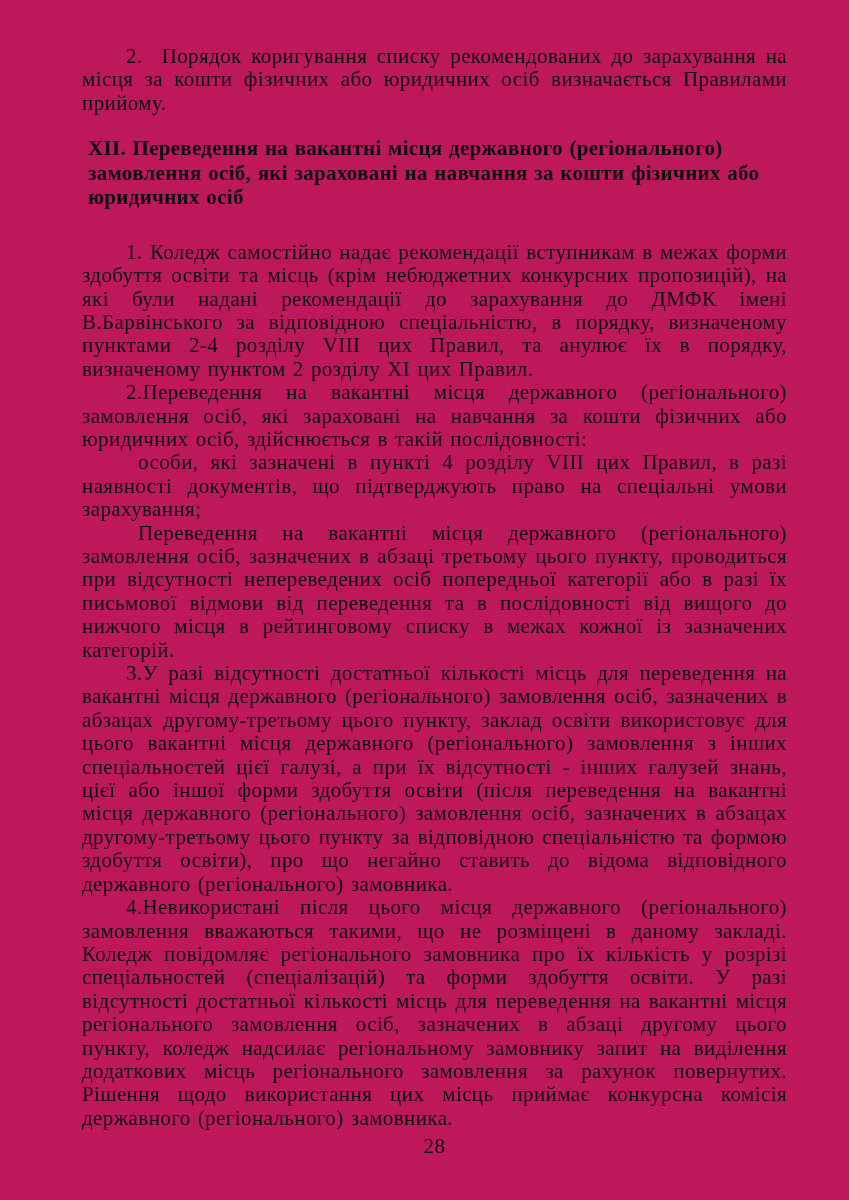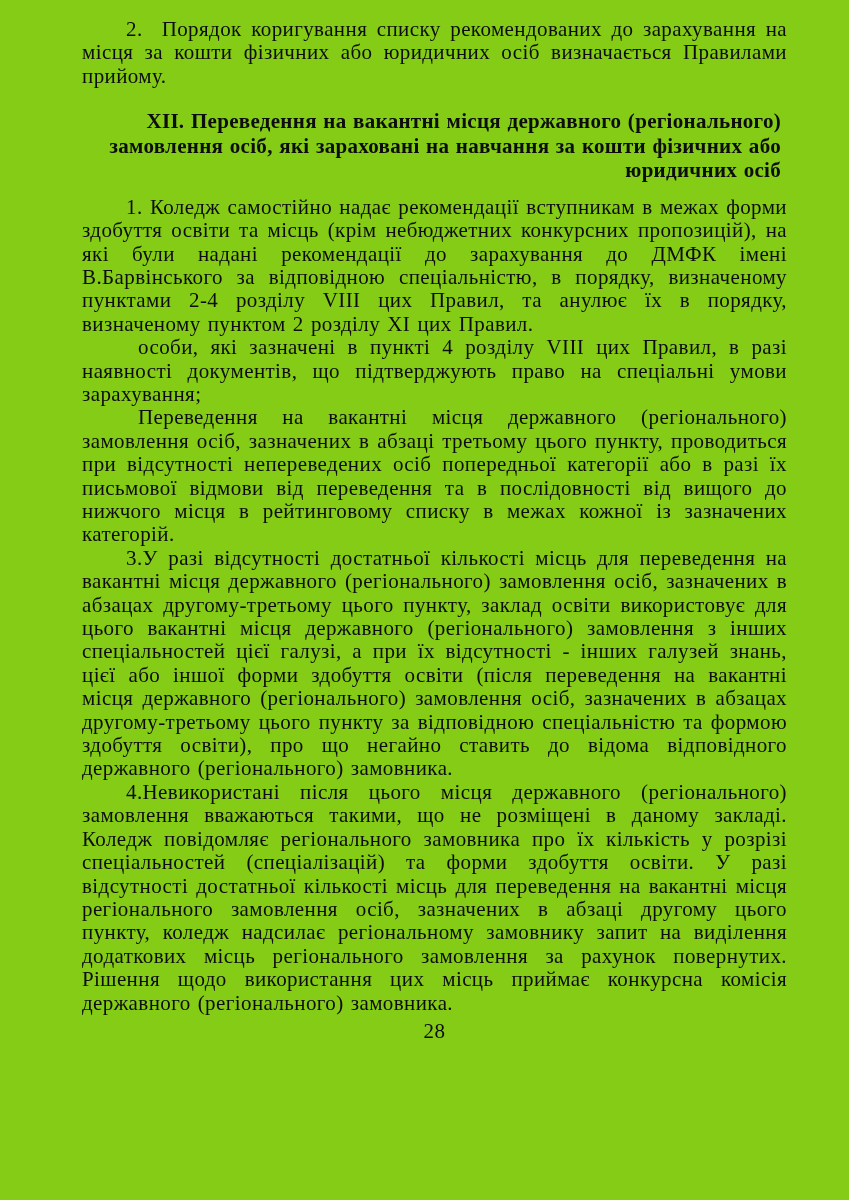--- a/index.html
+++ b/index.html
@@ -4,43 +4,43 @@
 <style>
   html, body {
     margin: 0;
     padding: 0;
     background: #ffffff;
   }
   .sheet {
     position: relative;
     width: 849px;
     height: 1200px;
-    background: #84cc16;
+    background: #be185d;
     box-sizing: border-box;
-    padding: 18px 62px 0 82px;
+    padding: 45px 62px 0 82px;
     font-family: "Liberation Serif", "DejaVu Serif", serif;
     color: #0d0d0d;
     overflow: hidden;
   }
   .sheet p {
     margin: 0;
     text-align: justify;
     font-size: 21px;
     line-height: 23.4px;
     letter-spacing: 0.4px;
     word-spacing: 1.5px;
   }
   .ind    { text-indent: 44px; }
   .ind-lg { text-indent: 56px; }
   .heading {
     font-size: 21px;
     line-height: 24.5px;
     font-weight: 700;
-    text-align: right;
-    margin: 21px 0 13px 0;
+    text-align: left;
+    margin: 21px 0 31px 0;
     padding: 0 6px;
     letter-spacing: 0.3px;
     word-spacing: 1px;
   }
   .page-number {
     text-align: center;
     font-size: 21px;
     line-height: 23.4px;
     letter-spacing: 0.4px;
     margin-top: 5px;
@@ -49,20 +49,21 @@
 </head>
 <body>
 
 <div class="sheet">
   <p class="ind">2.&nbsp; Порядок коригування списку рекомендованих до зарахування на місця за кошти фізичних або юридичних осіб визначається Правилами прийому.</p>
 
   <h1 class="heading">XII. Переведення на вакантні місця державного (регіонального) замовлення осіб, які зараховані на навчання за кошти фізичних або юридичних осіб</h1>
 
   <p class="ind">1. Коледж самостійно надає рекомендації вступникам в межах форми здобуття освіти та місць (крім небюджетних конкурсних пропозицій), на які були надані рекомендації до зарахування до ДМФК імені В.Барвінського за відповідною спеціальністю, в порядку, визначеному пунктами 2-4 розділу VIII цих Правил, та анулює їх в порядку, визначеному пунктом 2 розділу XI цих Правил.</p>
 
+  <p class="ind">2.Переведення на вакантні місця державного (регіонального) замовлення осіб, які зараховані на навчання за кошти фізичних або юридичних осіб, здійснюється в такій послідовності:</p>
 
   <p class="ind-lg">особи, які зазначені в пункті 4 розділу VIII цих Правил, в разі наявності документів, що підтверджують право на спеціальні умови зарахування;</p>
 
 
   <p class="ind-lg">Переведення на вакантні місця державного (регіонального) замовлення осіб, зазначених в абзаці третьому цього пункту, проводиться при відсутності непереведених осіб попередньої категорії або в разі їх письмової відмови від переведення та в послідовності від вищого до нижчого місця в рейтинговому списку в межах кожної із зазначених категорій.</p>
 
   <p class="ind">3.У разі відсутності достатньої кількості місць для переведення на вакантні місця державного (регіонального) замовлення осіб, зазначених в абзацах другому-третьому цього пункту, заклад освіти використовує для цього вакантні місця державного (регіонального) замовлення з інших спеціальностей цієї галузі, а при їх відсутності - інших галузей знань, цієї або іншої форми здобуття освіти (після переведення на вакантні місця державного (регіонального) замовлення осіб, зазначених в абзацах другому-третьому цього пункту за відповідною спеціальністю та формою здобуття освіти), про що негайно ставить до відома відповідного державного (регіонального) замовника.</p>
 
   <p class="ind">4.Невикористані після цього місця державного (регіонального) замовлення вважаються такими, що не розміщені в даному закладі. Коледж повідомляє регіонального замовника про їх кількість у розрізі спеціальностей (спеціалізацій) та форми здобуття освіти. У разі відсутності достатньої кількості місць для переведення на вакантні місця регіонального замовлення осіб, зазначених в абзаці другому цього пункту, коледж надсилає регіональному замовнику запит на виділення додаткових місць регіонального замовлення за рахунок повернутих. Рішення щодо використання цих місць приймає конкурсна комісія державного (регіонального) замовника.</p>
 

